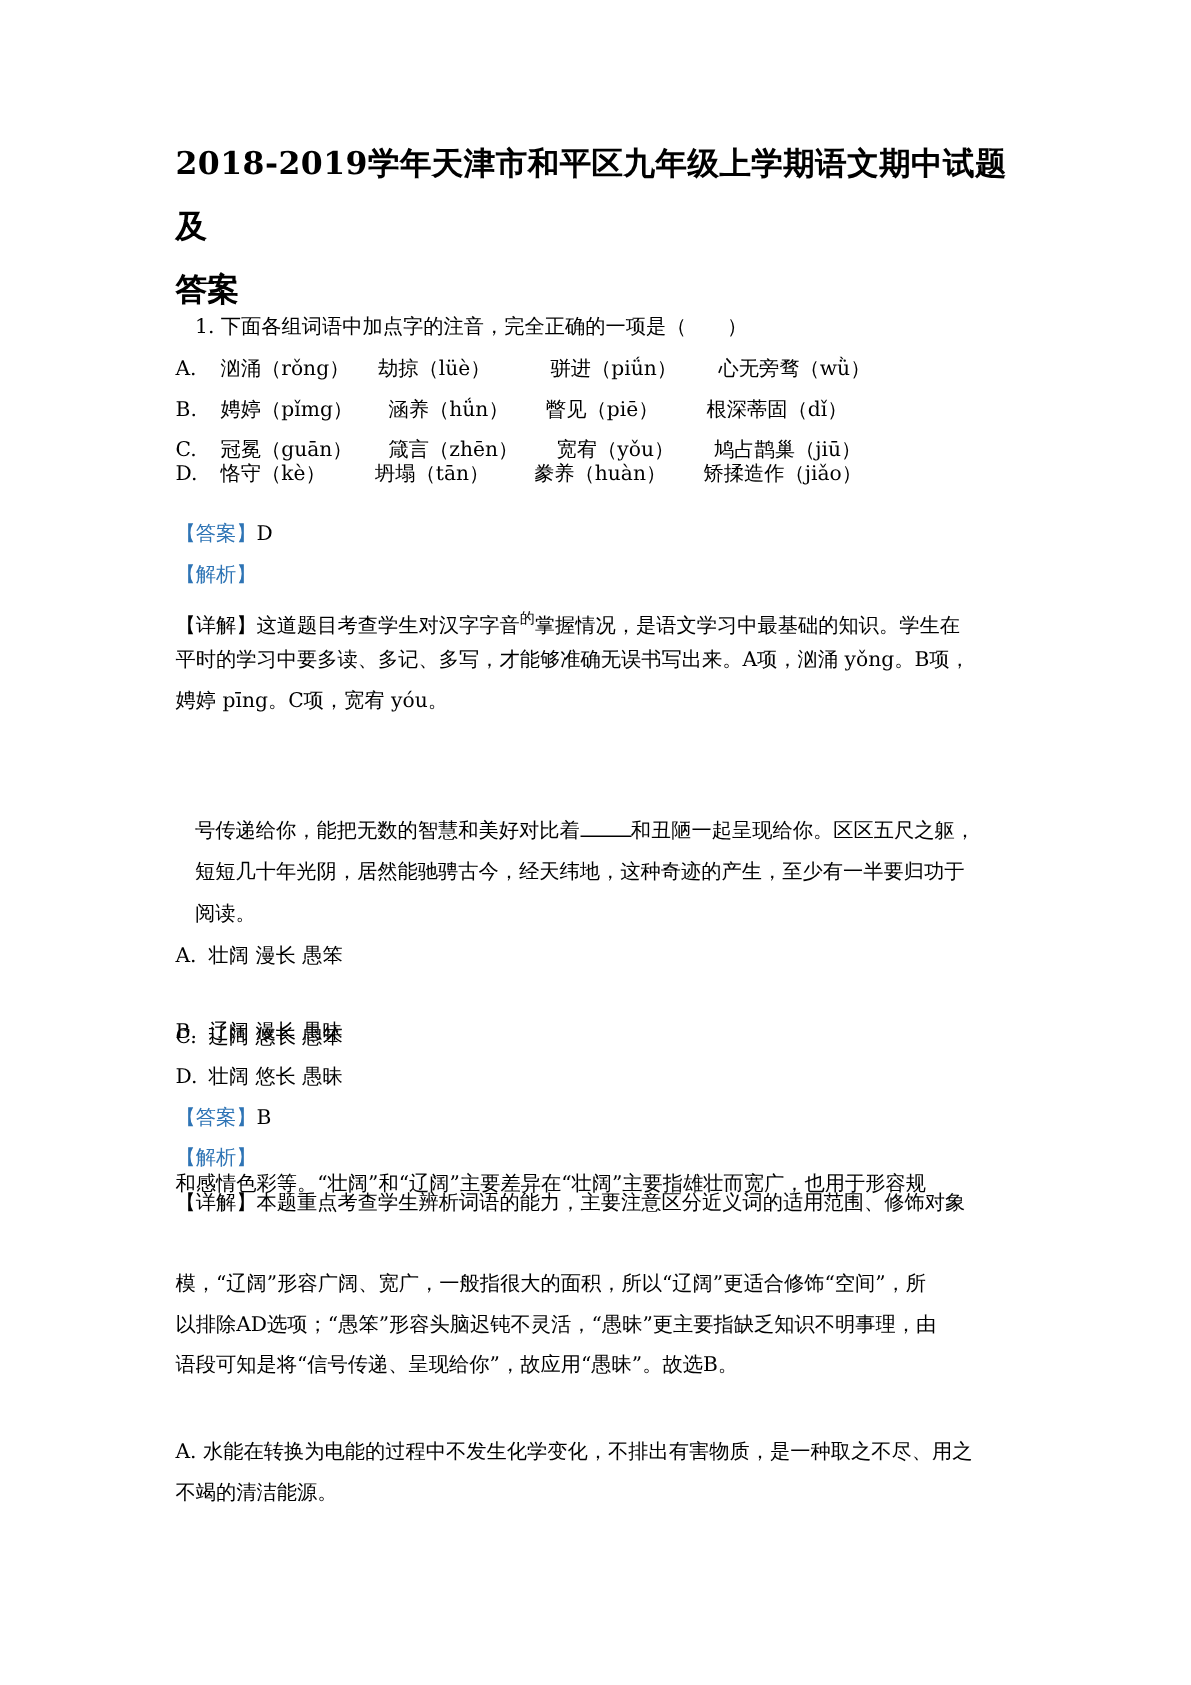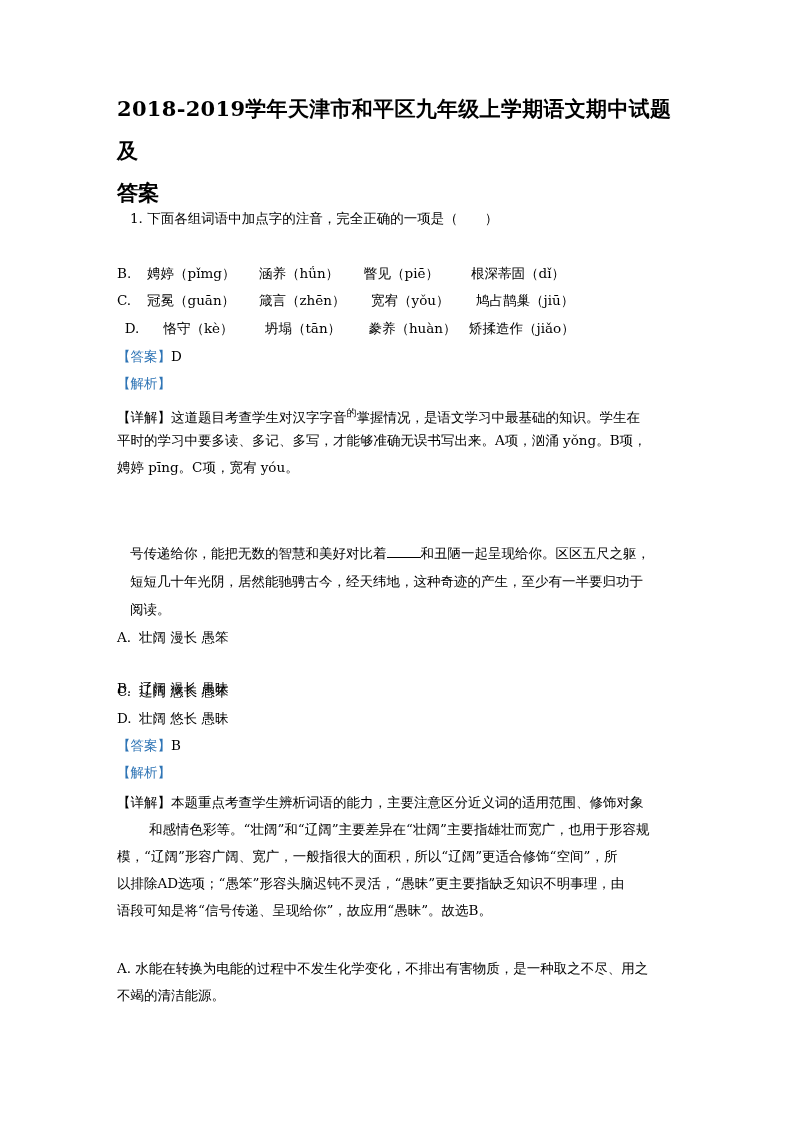--- a/index.html
+++ b/index.html
@@ -22,27 +22,30 @@
 
   <div class="title">
     <div>2018-2019学年天津市和平区九年级上学期语文期中试题及</div>
     <div>答案</div>
   </div>
 
   <div class="line indent" style="top:180px;">一、</div>
 
   <div class="line indent" style="top:208px;">1. 下面各组词语中加点字的注音，完全正确的一项是（　　）</div>
 
+  <div class="line opt-row" style="top:236px;">
+    <span style="width:30px">A.</span><span style="width:105px">汹涌（rǒng）</span><span style="width:115px">劫掠（lüè）</span><span style="width:112px">骈进（piǘn）</span><span>心无旁骛（wǜ）</span>
+  </div>
   <div class="line opt-row" style="top:263px;">
     <span style="width:30px">B.</span><span style="width:112px">娉婷（pǐmg）</span><span style="width:105px">涵养（hǘn）</span><span style="width:107px">瞥见（piē）</span><span>根深蒂固（dǐ）</span>
   </div>
   <div class="line opt-row" style="top:290px;">
     <span style="width:30px">C.</span><span style="width:112px">冠冕（guān）</span><span style="width:112px">箴言（zhēn）</span><span style="width:105px">宽宥（yǒu）</span><span>鸠占鹊巢（jiū）</span>
   </div>
-  <div class="line opt-row" style="top:318px;text-align:center;">
+  <div class="line opt-row" style="top:306px;">
     <span style="width:30px">D.</span><span style="width:103px">恪守（kè）</span><span style="width:106px">坍塌（tān）</span><span style="width:113px">豢养（huàn）</span><span>矫揉造作（jiǎo）</span>
   </div>
 
   <div class="line" style="top:346px;">
     <span class="blue">【答案】</span><span>D</span>
   </div>
   <div class="line blue" style="top:373px;">【解析】</div>
 
   <div class="line" style="top:403px;">
     <span>【详解】</span><span>这道题目考查学生对汉字字音</span><span class="sup">的</span><span>掌握情况，是语文学习中最基础的知识。学生在</span>
@@ -63,21 +66,21 @@
   <div class="line" style="top:708px;"><span style="display:inline-block;width:22px">D.</span><span>壮阔 悠长 愚昧</span></div>
 
   <div class="line" style="top:735px;">
     <span class="blue">【答案】</span><span>B</span>
   </div>
   <div class="line blue" style="top:762px;">【解析】</div>
 
   <div class="line" style="top:792px;">
     <span>【详解】</span><span>本题重点考查学生辨析词语的能力，主要注意区分近义词的适用范围、修饰对象</span>
   </div>
-  <div class="line" style="top:819px;margin-left:32px;">和感情色彩等。“壮阔”和“辽阔”主要差异在“壮阔”主要指雄壮而宽广，也用于形容规</div>
+  <div class="line" style="top:779px;">和感情色彩等。“壮阔”和“辽阔”主要差异在“壮阔”主要指雄壮而宽广，也用于形容规</div>
   <div class="line" style="top:846px;">模，“辽阔”形容广阔、宽广，一般指很大的面积，所以“辽阔”更适合修饰“空间”，所</div>
   <div class="line" style="top:873px;">以排除AD选项；“愚笨”形容头脑迟钝不灵活，“愚昧”更主要指缺乏知识不明事理，由</div>
   <div class="line" style="top:900px;">语段可知是将“信号传递、呈现给你”，故应用“愚昧”。故选B。</div>
 
   <div class="line" style="top:958px;">A. 水能在转换为电能的过程中不发生化学变化，不排出有害物质，是一种取之不尽、用之</div>
   <div class="line" style="top:985px;">不竭的清洁能源。</div>
 
 </div>
 
 </body></html>

